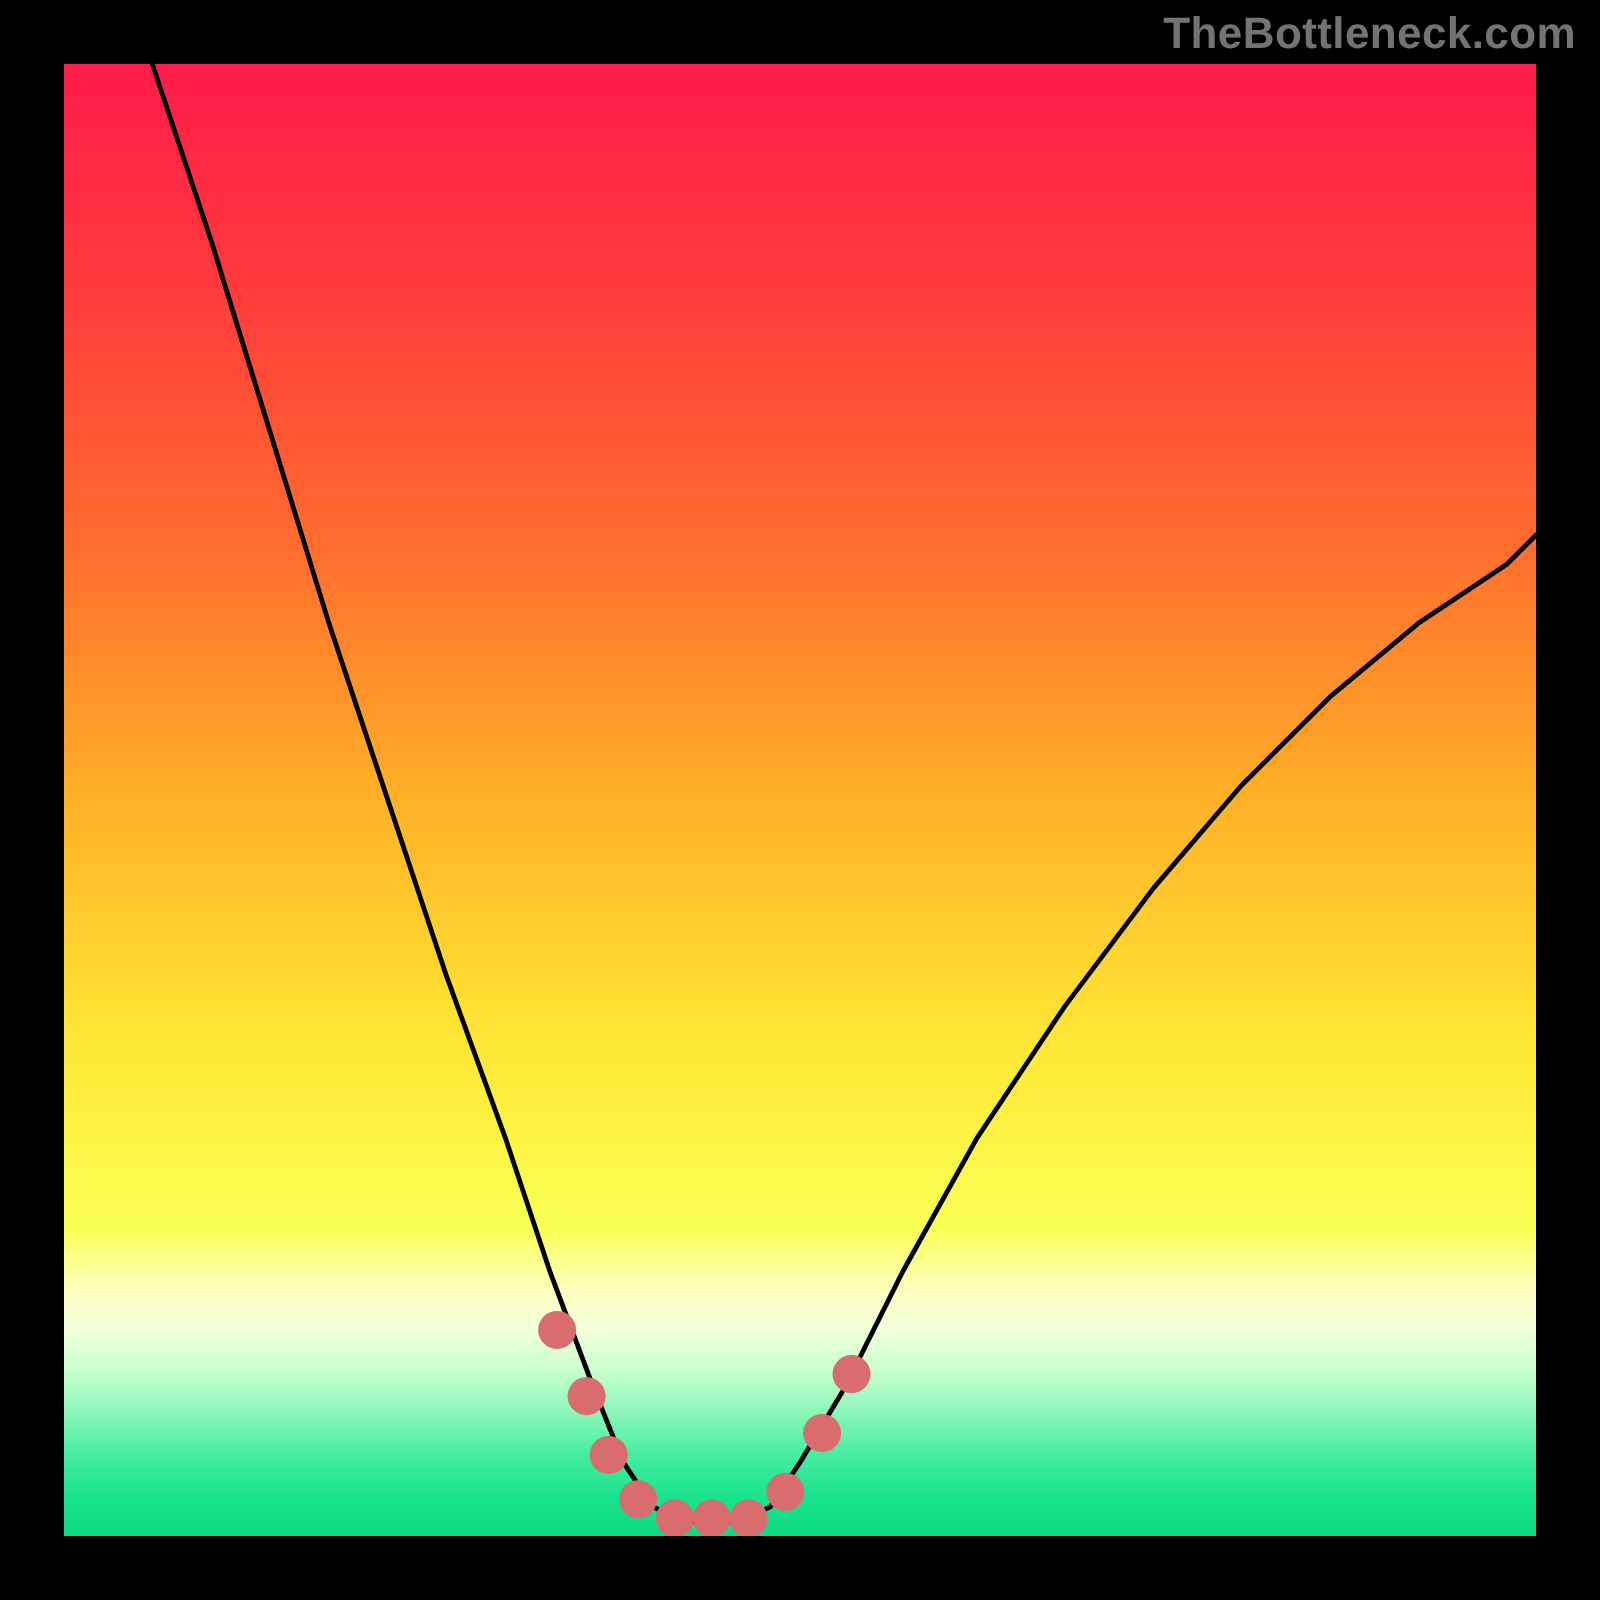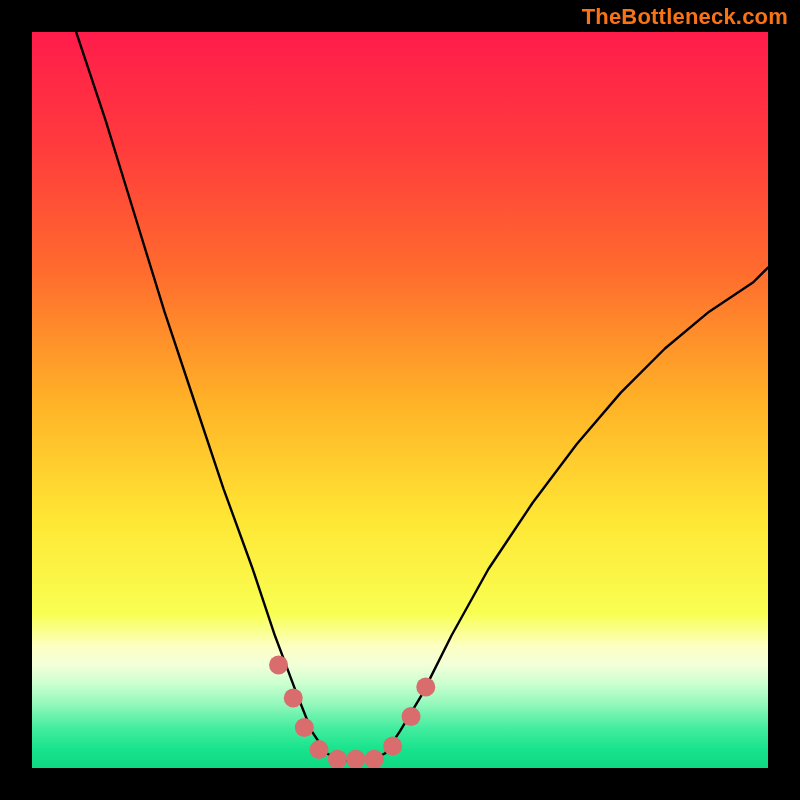--- a/index.html
+++ b/index.html
@@ -14,21 +14,21 @@
     width: 800px;
     height: 800px;
     background: #000;
     position: relative;
     box-sizing: border-box;
   }
   .watermark {
     position: absolute;
     top: 4px;
     right: 12px;
-    color: #f97316;
+    color: #737373;
     font-size: 22px;
     font-weight: 600;
     letter-spacing: 0.2px;
     z-index: 5;
   }
   .plot {
     position: absolute;
     left: 32px;
     top: 32px;
     width: 736px;

